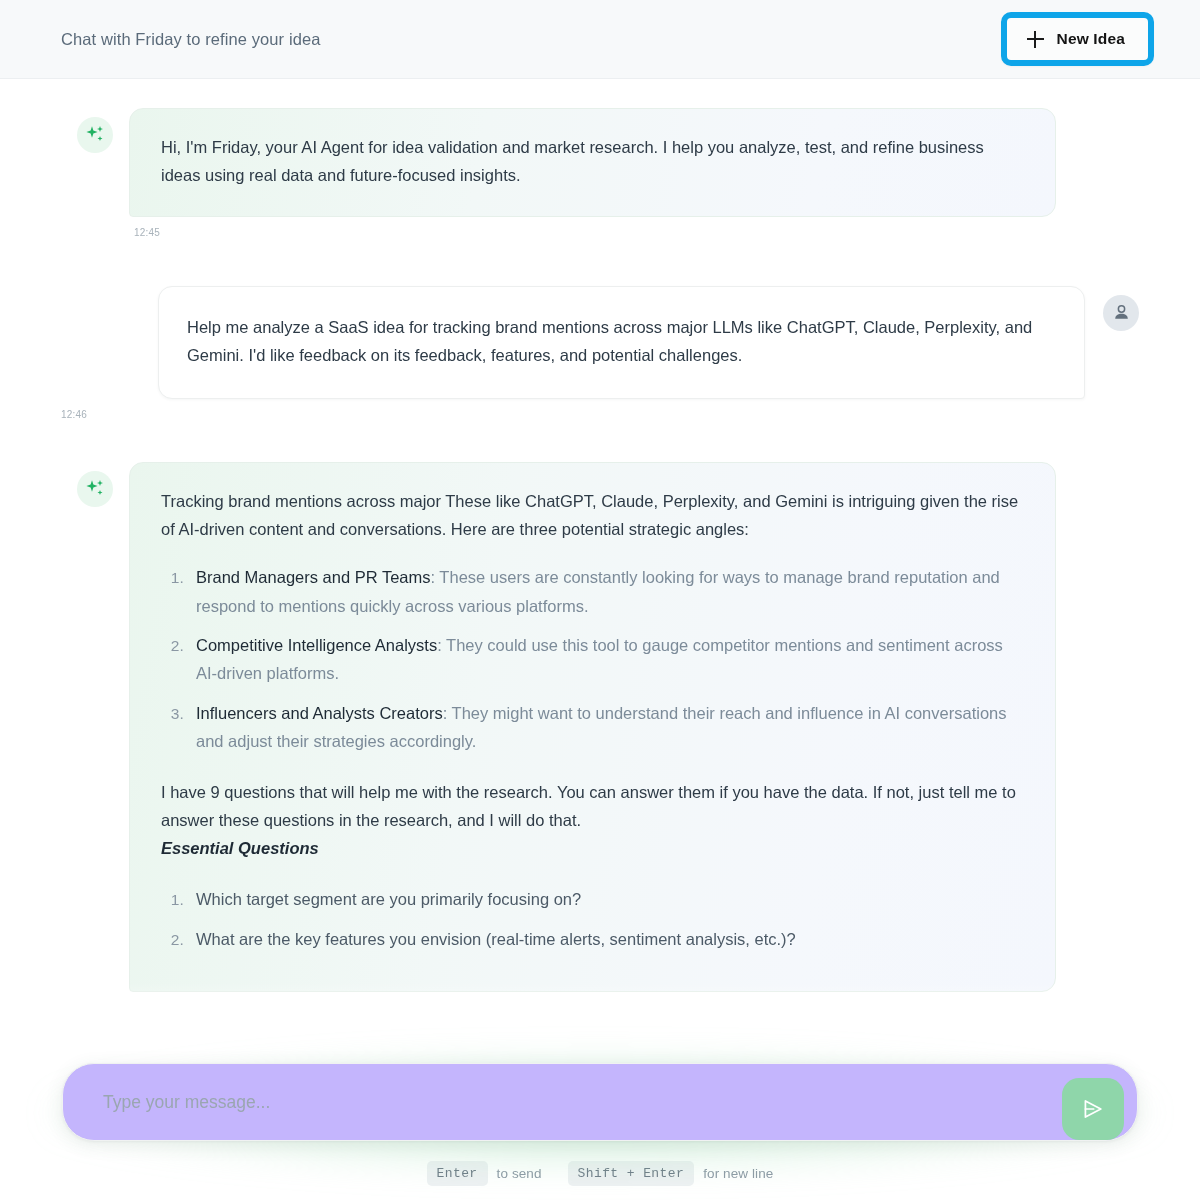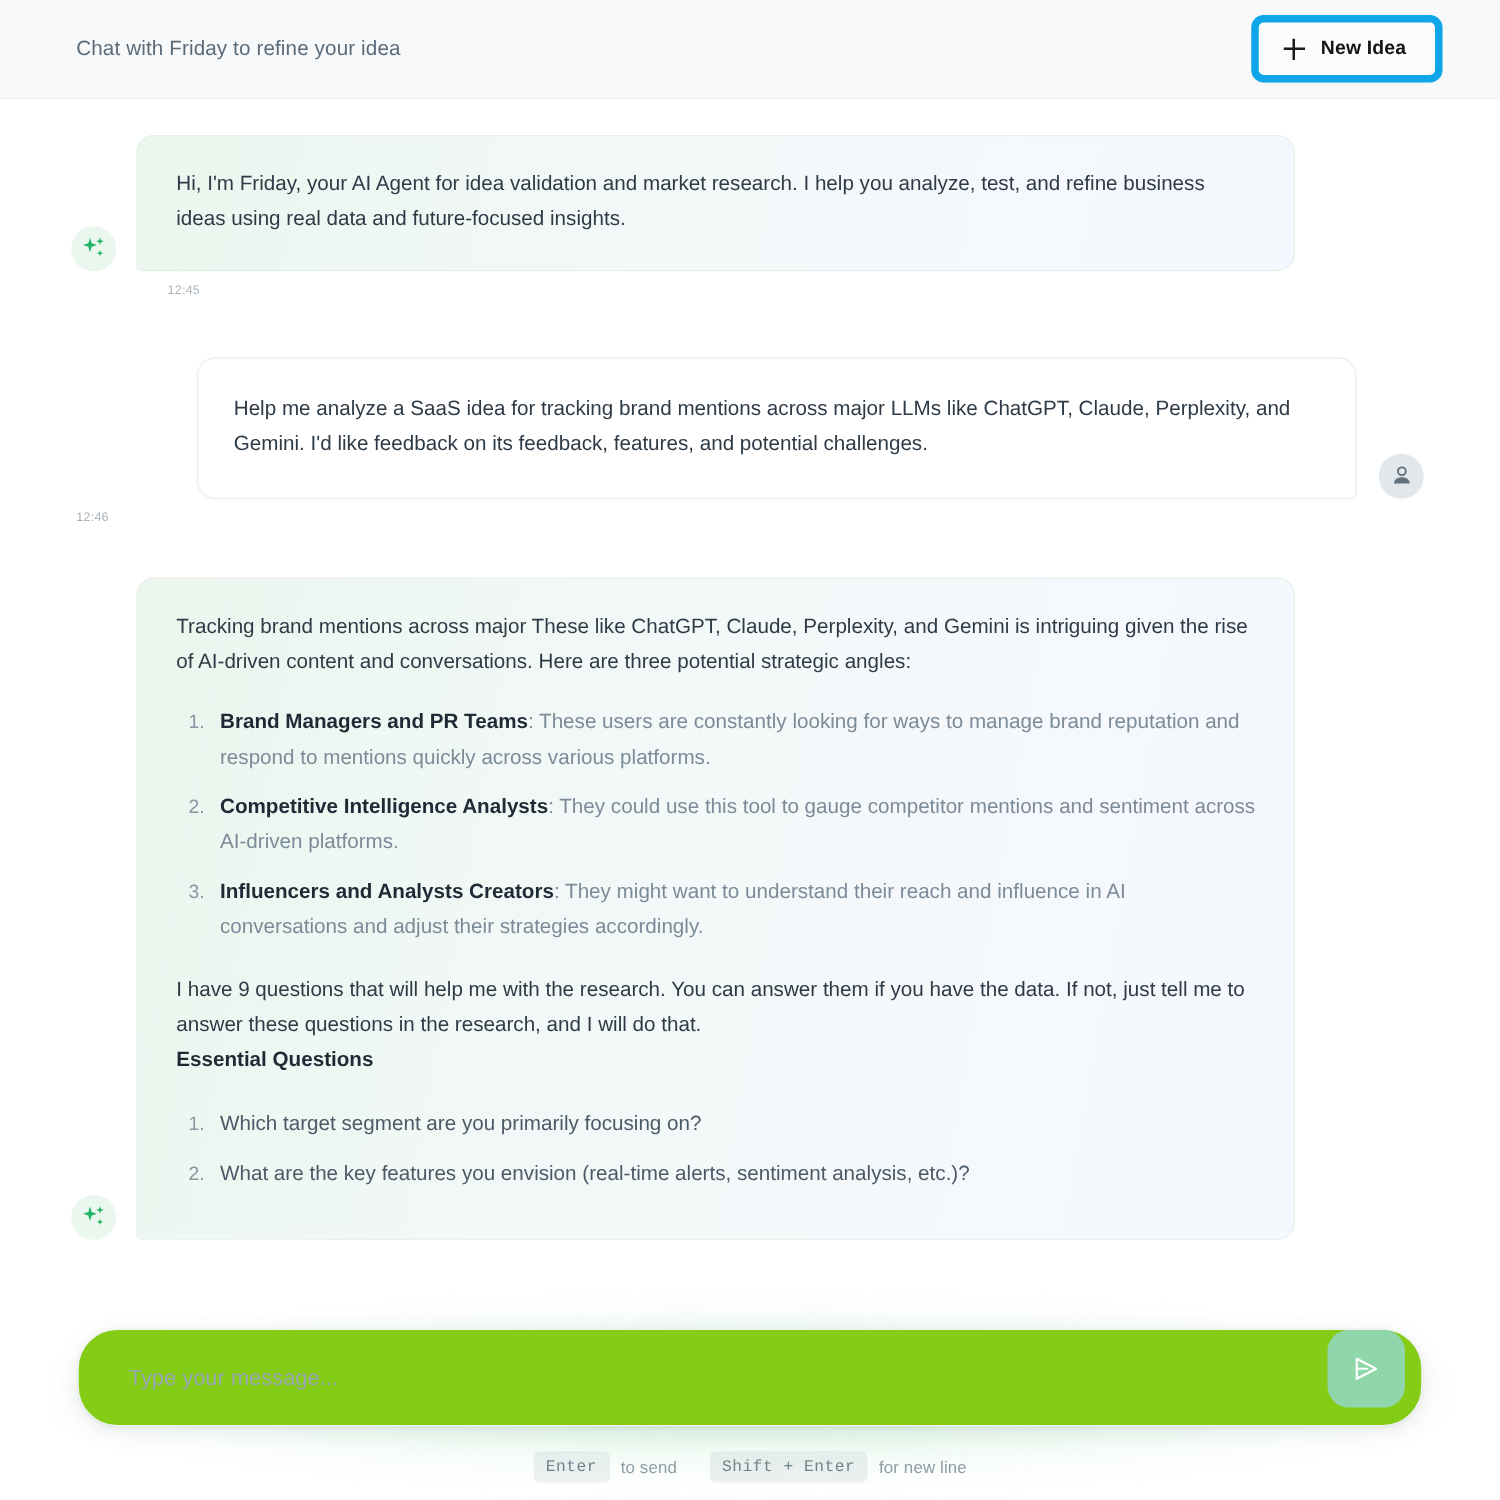--- a/index.html
+++ b/index.html
@@ -78,22 +78,22 @@
     left: 0;
     right: 0;
     bottom: 0;
     overflow: hidden;
     padding: 42px 0 0 0;
     background: #ffffff;
   }
 
   .msg-row {
     display: flex;
-    align-items: flex-end;
-    padding: 0 61px 0 57px;
+    align-items: flex-start;
+    padding: 0 61px 0 77px;
   }
   .msg-row.assistant { justify-content: flex-start; }
   .msg-row.user { justify-content: flex-end; }
 
   .avatar {
     width: 36px;
     height: 36px;
     border-radius: 50%;
     flex: 0 0 auto;
     display: flex;
@@ -149,26 +149,27 @@
     padding-left: 27px;
     list-style: decimal;
   }
   ol.rich-list li {
     margin-bottom: 11px;
     padding-left: 8px;
     color: #7c8b99;
   }
   ol.rich-list li:last-child { margin-bottom: 0; }
   ol.rich-list li::marker { color: #8a97a3; font-size: 15.5px; }
-  ol.rich-list li b { color: #1e2a35; font-weight: 700; }
+  ol.rich-list li b { color: #1e2a35; font-weight: 400; }
 
   .section-head {
     font-weight: 700;
     color: #1e2a35;
     margin-top: 0px;
+    font-style: italic;
   }
 
   ol.q-list {
     margin: 22px 0 0 0;
     padding-left: 27px;
     list-style: decimal;
   }
   ol.q-list li {
     margin-bottom: 12px;
     padding-left: 8px;
@@ -202,26 +203,26 @@
     top: -14px;
     height: 128px;
     border-radius: 46px;
     background: radial-gradient(ellipse at center, rgba(134,214,162,0.38) 0%, rgba(160,224,182,0.20) 48%, rgba(255,255,255,0) 76%);
     filter: blur(13px);
     pointer-events: none;
   }
 
   .composer {
     position: relative;
-    background: #84cc16;
+    background: #c4b5fd;
     border: 1px solid #f0f2f2;
     border-radius: 32px;
     height: 78px;
     display: flex;
-    align-items: flex-start;
+    align-items: flex-end;
     padding: 0 13px 0 40px;
     box-shadow: 0 4px 18px rgba(60,90,70,0.10), 0 1px 3px rgba(0,0,0,0.05);
     gap: 48px;
   }
 
   .composer-input {
     flex: 1 1 auto;
     border: none;
     outline: none;
     background: transparent;

